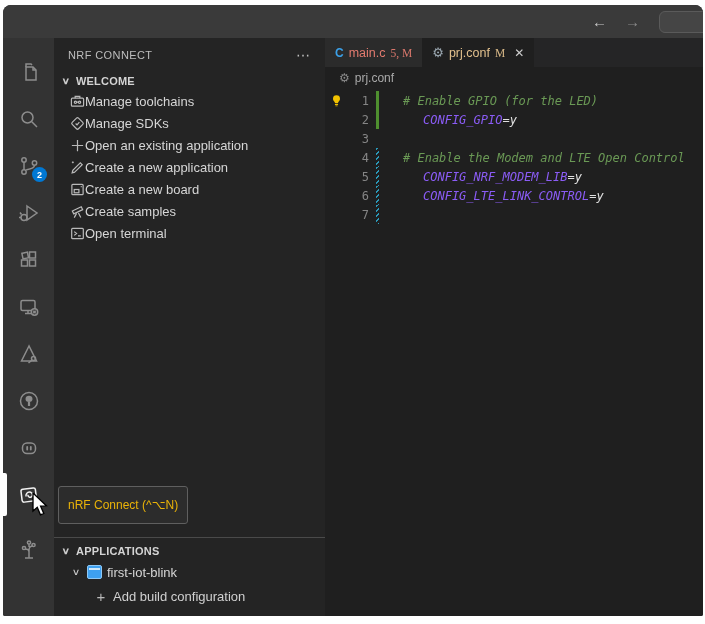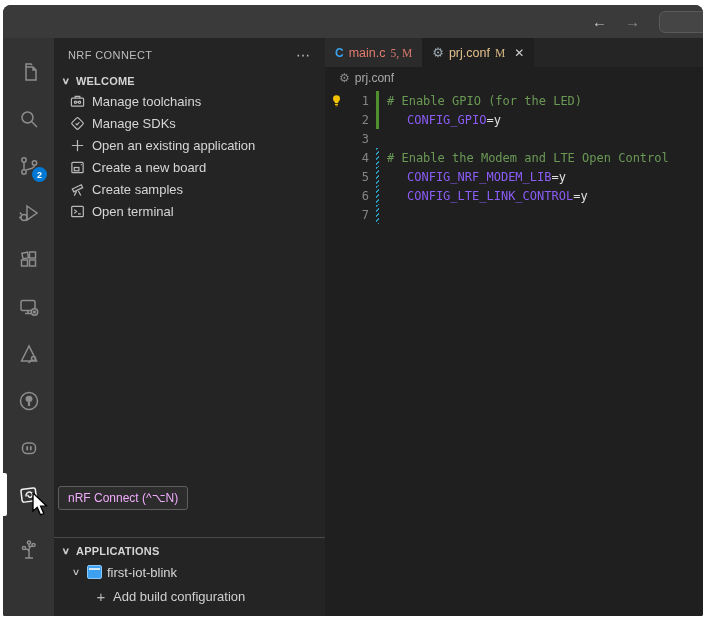--- a/index.html
+++ b/index.html
@@ -33,25 +33,25 @@
   .ab-spacer { height:8px; }
   
   .sidebar { width:271px; flex:0 0 271px; background:#242424; position:relative;
              display:flex; flex-direction:column; color:#cccccc;justify-content:center; }
   .panel-title { height:34px; display:flex; align-items:center; padding:0 10px 0 14px; }
   .panel-title-label { font-size:11px; letter-spacing:.4px; color:#bdbdbd; }
   .panel-more { margin-left:auto; color:#bdbdbd; font-size:14px; letter-spacing:1px; padding:0 4px; }
   .section-header { display:flex; align-items:center; gap:4px; padding:3px 8px 3px 6px;
                     font-size:11px; font-weight:bold; color:#d4d4d4; letter-spacing:.2px; }
   .chev { font-size:9px; color:#cccccc; width:12px; text-align:center; transform:scaleX(1.3); }
-  .welcome-item { display:flex; align-items:center; gap:7px; padding:3px 8px 3px 16px;
+  .welcome-item { display:flex; align-items:center; padding:3px 8px 3px 16px;
                   font-size:13px; color:#d6d6d6; height:22px; }
   .welcome-item svg { width:15px; height:15px; stroke:#b9b9b9; fill:none; stroke-width:1.3; flex:0 0 15px; }
   .tooltip { position:absolute; left:4px; top:448px; background:#2c2c2c; border:1px solid #5f5f5f;
-             border-radius:3px; padding:4px 9px; font-size:12px; color:#f0abfc; z-index:10; white-space:nowrap; }
+             border-radius:3px; padding:11px 9px; font-size:12px; color:#eab308; z-index:10; white-space:nowrap; }
   .apps-block { margin-top:auto; padding-bottom:8px; }
   .apps-divider { height:1px; background:#4a4a4a; margin-bottom:4px; }
   .tree-row { display:flex; align-items:center; gap:5px; font-size:13px; color:#d6d6d6;
               height:24px; padding-left:16px; }
   .tree-row .app-icon { width:15px; height:14px; background:#3ea0f0; border-radius:2px;
                         border:1px solid #8ec8f5; position:relative; flex:0 0 15px; }
   .tree-row .app-icon::after { content:""; position:absolute; left:1px; right:1px; top:2px;
                                height:2px; background:#cfe8fb; }
   .tree-row.indent2 { padding-left:40px; color:#d0d0d0; }
   .plus-glyph { font-size:15px; color:#b9b9b9; width:14px; text-align:center; font-weight:400; }
@@ -68,21 +68,21 @@
   .breadcrumbs { height:22px; display:flex; align-items:center; gap:5px; padding-left:14px;
                  font-size:12px; color:#a9a9a9; }
   .breadcrumbs .gear { font-size:12px; color:#8a8a8a; }
   .code { flex:1; font-family:"DejaVu Sans Mono", monospace; font-size:12px; padding-top:2px; }
   .code-line { display:flex; align-items:center; height:19px; }
   .cell-bulb { width:22px; flex:0 0 22px; display:flex; align-items:center; justify-content:center; }
   .cell-num { width:22px; flex:0 0 22px; text-align:right; color:#858585; font-size:12px; }
   .cell-bar { width:3px; flex:0 0 3px; margin-left:7px; height:19px; }
   .bar-added { background:#4f8f2f; }
   .bar-modified { background:repeating-linear-gradient(135deg, #2a98b8 0 1.5px, transparent 1.5px 3.6px); }
-  .cell-text { padding-left:8px; white-space:pre; }
+  .cell-text { padding-left:24px; white-space:pre;font-style:italic; }
   .tok-comment { color:#6a9955; }
   .tok-key { color:#8b5cf6;margin-left:20px; }
   .tok-value { color:#e0e0e0; }
 </style>
 </head>
 <body>
 
 <div class="window">
 
   <div class="titlebar">
@@ -208,20 +208,27 @@
             <rect x="3.2" y="3.2" width="9.5" height="9.5" rx="1.5" transform="rotate(45 8 8)"></rect>
             <path d="M6 8l1.5 1.5L10 6.5"></path>
           </svg>
         <span>Manage SDKs</span>
       </div>
       <div class="welcome-item">
         <svg viewBox="0 0 16 16">
             <path d="M8 2v12M2 8h12"></path>
           </svg>
         <span>Open an existing application</span>
+      </div>
+      <div class="welcome-item">
+        <svg viewBox="0 0 16 16">
+            <path d="M5 13L13 5l-2-2-8 8-.7 2.7z"></path>
+            <path d="M3 3.5v-2M2 2.5h2" stroke-width="1"></path>
+          </svg>
+        <span>Create a new application</span>
       </div>
       <div class="welcome-item">
         <svg viewBox="0 0 16 16">
             <rect x="2" y="2.5" width="12" height="11" rx="1"></rect>
             <rect x="4.5" y="8" width="5" height="3.5"></rect>
             <path d="M11.5 5h1"></path>
           </svg>
         <span>Create a new board</span>
       </div>
       <div class="welcome-item">

